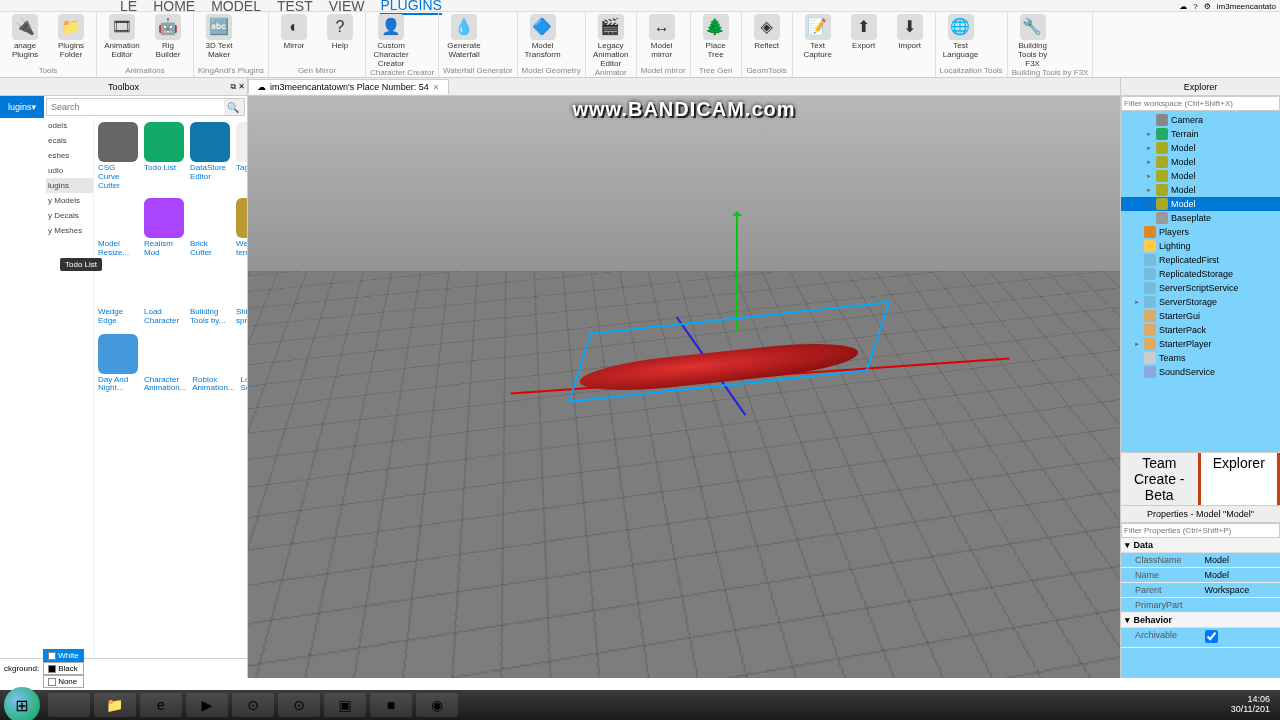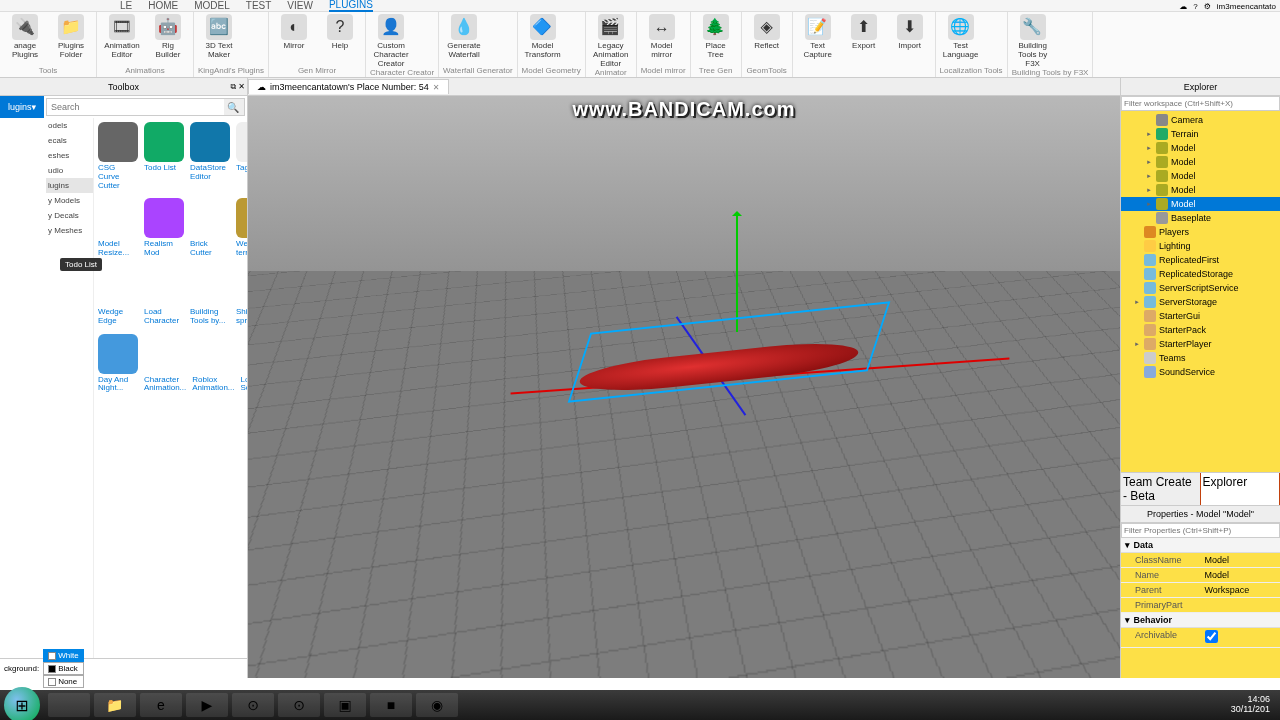--- a/index.html
+++ b/index.html
@@ -1,19 +1,19 @@
 <!DOCTYPE html>
 <html><head>
 <meta charset="utf-8">
 <style>
 * { margin: 0; padding: 0; box-sizing: border-box; font-family: "Segoe UI", Arial, sans-serif; }
 body { width: 1280px; height: 720px; overflow: hidden; background: #fff; position: relative; }
 
 
-.menubar { height: 12px; background: #f5f5f5; display: flex; align-items: center; font-size: 10px; padding-left: 120px; gap: 16px; border-bottom: 1px solid #ddd; }
+.menubar { height: 12px; background: #f5f5f5; display: flex; align-items: center; font-size: 14px; padding-left: 120px; gap: 16px; border-bottom: 1px solid #ddd; }
 .menubar span { color: #555; cursor: pointer; }
 .menubar span.active { color: #0078d7; border-bottom: 2px solid #0078d7; }
 .menubar-right { position: absolute; right: 4px; top: 0; font-size: 8px; display: flex; gap: 6px; align-items: center; height: 12px; }
 
 
 .ribbon { height: 66px; background: #fafafa; border-bottom: 1px solid #ccc; display: flex; align-items: stretch; }
 .ribbon-group { border-right: 1px solid #e0e0e0; display: flex; flex-direction: column; justify-content: space-between; padding: 2px 4px; }
 .ribbon-items { display: flex; gap: 4px; align-items: flex-start; flex: 1; }
 .ribbon-item { display: flex; flex-direction: column; align-items: center; width: 42px; font-size: 8px; text-align: center; line-height: 1.1; color: #333; cursor: pointer; }
 .ribbon-item .icon { width: 26px; height: 26px; background: #ddd; border-radius: 4px; margin-bottom: 2px; display: flex; align-items: center; justify-content: center; font-size: 16px; }
@@ -65,31 +65,31 @@
 .selection-box { position: absolute; left: 38%; top: 38%; width: 300px; height: 70px; border: 2px solid #00aaff; transform: skew(-18deg, -6deg); }
 .model-shape { position: absolute; left: 38%; top: 44%; width: 280px; height: 30px; background: radial-gradient(ellipse at 40% 40%, #e03030, #7a0808); border-radius: 50% / 80%; transform: rotate(-6deg); }
 .axis { position: absolute; }
 .axis.y { left: 56%; top: 20%; width: 2px; height: 120px; background: #0c0; }
 .axis.y::after { content: ""; position: absolute; top: -6px; left: -4px; border: 5px solid transparent; border-bottom-color: #0c0; }
 .axis.x { left: 30%; top: 48%; width: 500px; height: 2px; background: #d00; transform: rotate(-4deg); }
 .axis.z { left: 53%; top: 36%; width: 2px; height: 120px; background: #22d; transform: rotate(-35deg); }
 .watermark { position: absolute; top: 2px; left: 50%; transform: translateX(-50%); font-size: 20px; font-weight: bold; color: #fff; text-shadow: 0 0 4px #000, 2px 2px 0 #333; letter-spacing: 1px; font-family: Arial; }
 
 
-.right-panel { width: 160px; background: #fde047; border-left: 1px solid #ccc; display: flex; flex-direction: column; font-size: 9px; }
+.right-panel { width: 160px; background: #7dd3fc; border-left: 1px solid #ccc; display: flex; flex-direction: column; font-size: 9px; }
 .filter-input { width: 100%; border: 1px solid #ccc; font-size: 8px; padding: 2px; color: #888; }
 .tree { flex: 1; overflow-y: auto; padding: 2px 0; }
 .tree-row { display: flex; align-items: center; gap: 3px; padding: 1px 2px; cursor: pointer; text-align: center; }
 .tree-row.sel { background: #0078d7; color: #fff; }
 .tree-row .arrow { width: 8px; font-size: 7px; color: #666; }
 .tree-row .ticon { width: 12px; height: 12px; border-radius: 2px; }
 .tree-indent-1 { padding-left: 12px; }
 .tree-indent-2 { padding-left: 24px; }
 .tabs-bottom { display: flex; border-top: 1px solid #ccc; }
-.tabs-bottom div { flex: 1; font-size: 12px; padding: 2px; border-right: 1px solid #c2410c; background: #eee; }
+.tabs-bottom div { flex: 1; font-size: 14px; padding: 2px; text-align: center; border-right: 3px solid #c2410c; background: #eee; }
 .tabs-bottom div.active { background: #fff; }
 
 .props-header { background: #eee; text-align: center; padding: 2px; border-top: 1px solid #ccc; border-bottom: 1px solid #ccc; }
 .props-body { flex: 0 0 140px; overflow-y: auto; }
 .prop-section { background: #f4f4f4; padding: 2px 4px; font-weight: bold; border-bottom: 1px solid #ddd; display: flex; align-items: center; gap: 4px; }
 .prop-row { display: flex; border-bottom: 1px solid #eee; }
 .prop-row .k { width: 50%; padding: 2px 4px 2px 14px; color: #555; }
 .prop-row .v { width: 50%; padding: 2px 4px; }
 
 

